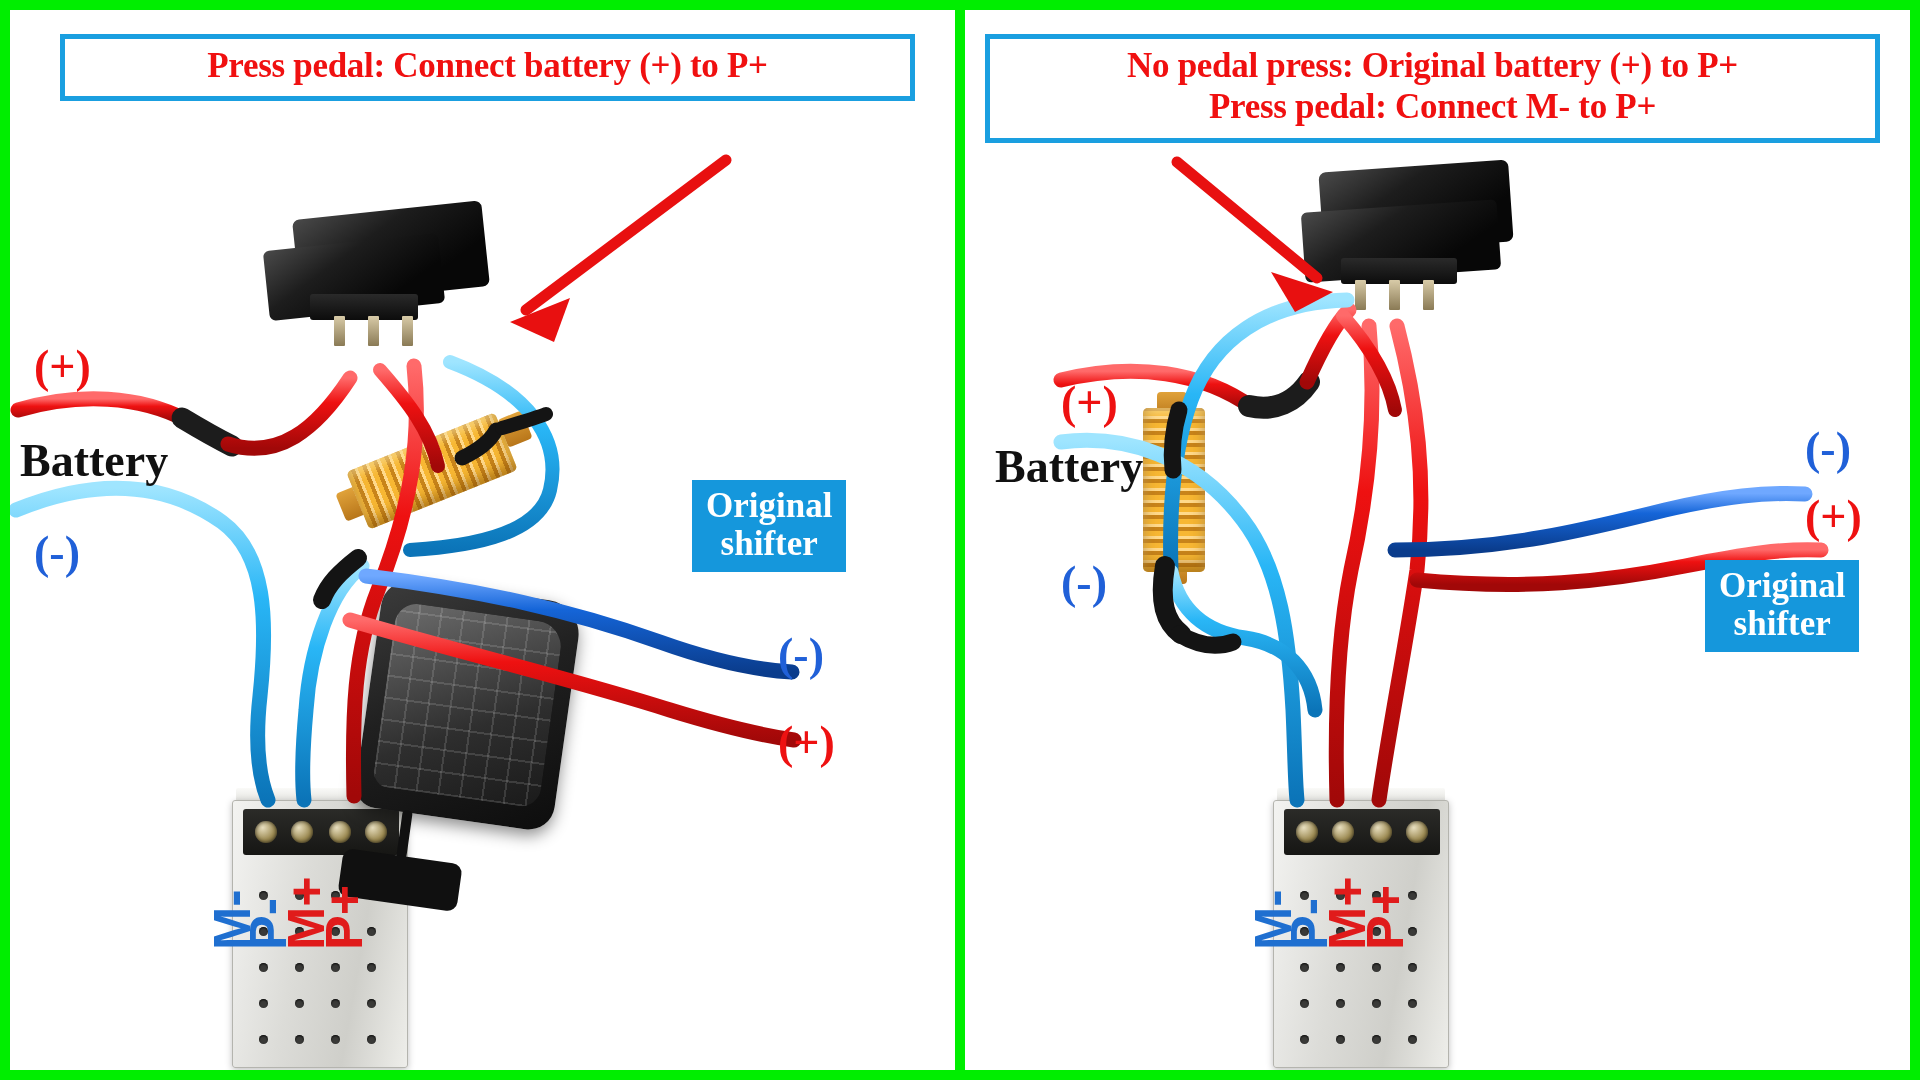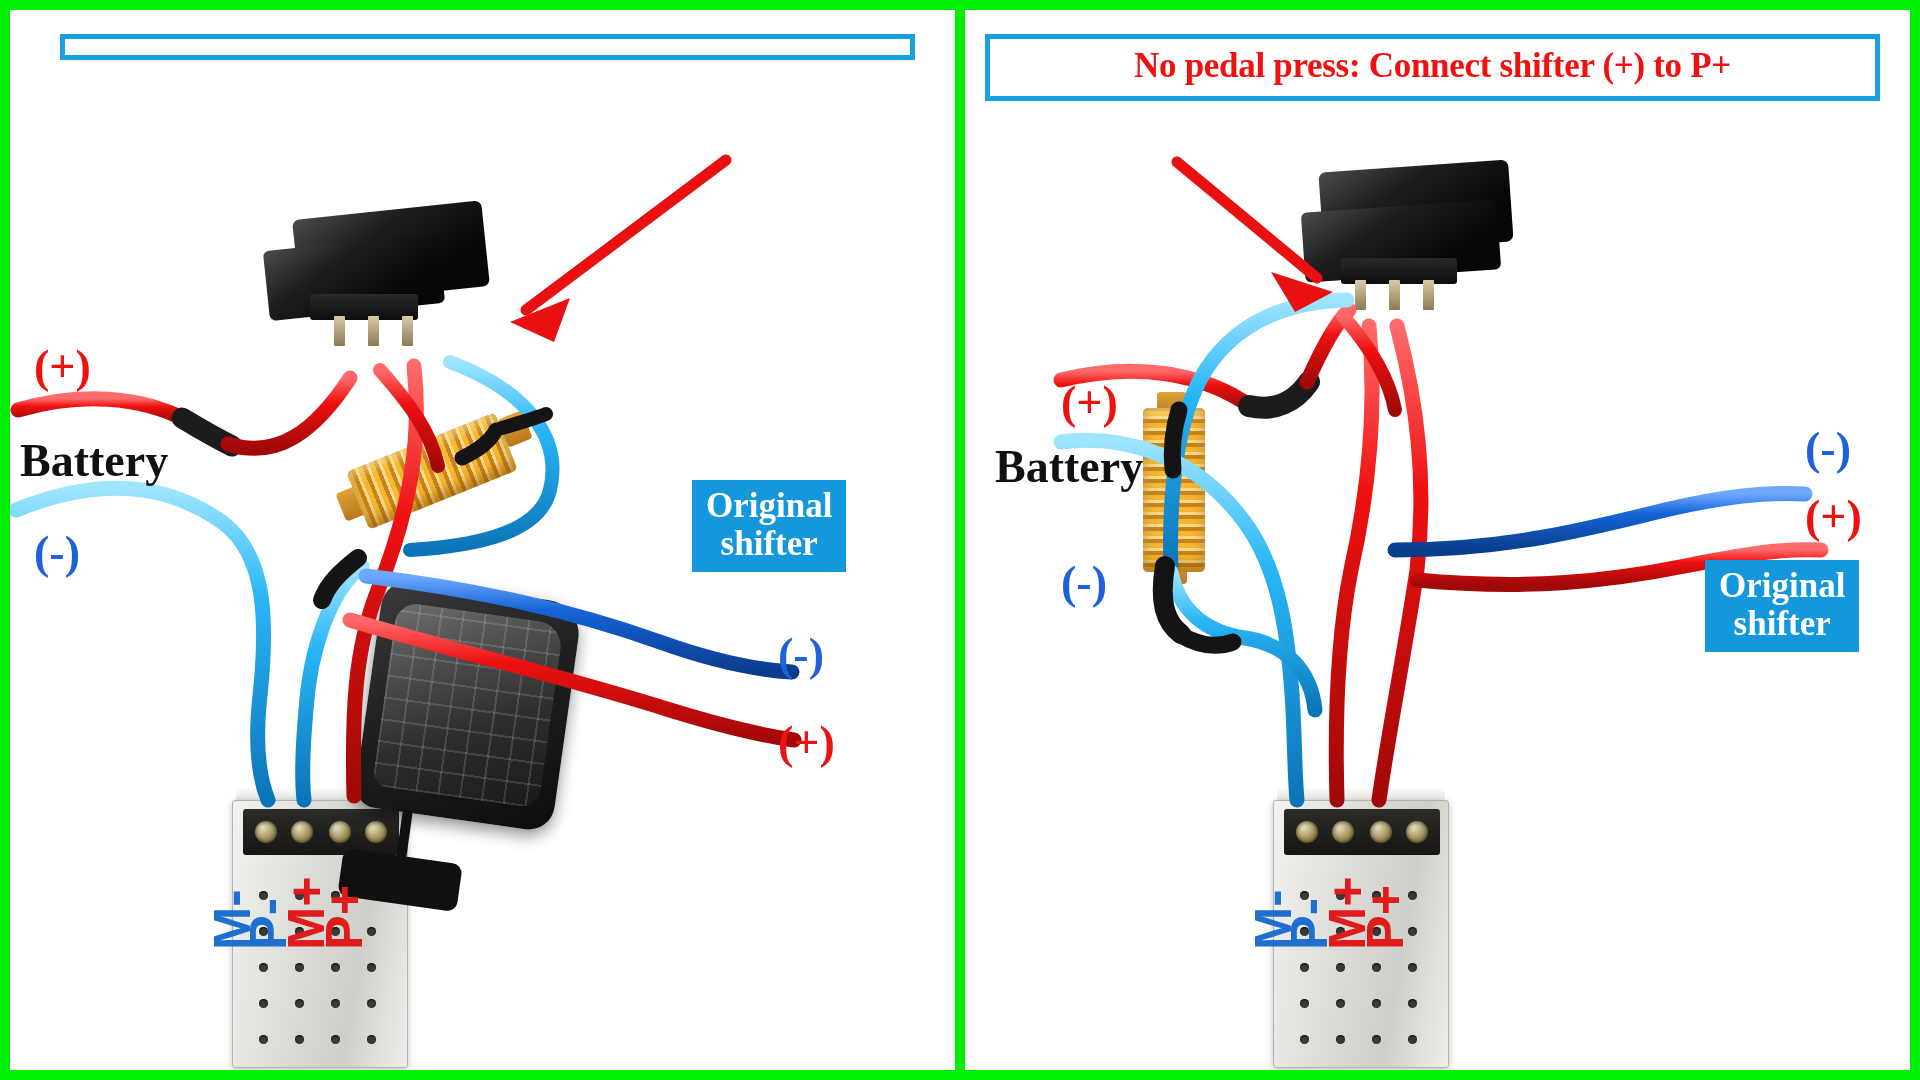--- a/index.html
+++ b/index.html
@@ -303,20 +303,21 @@
     <span class="lbl lbl-minus" style="left:24px;  top:516px;">(-)</span>
     <span class="lbl lbl-minus" style="left:768px; top:618px;">(-)</span>
     <span class="lbl lbl-plus" style="left:768px; top:706px;">(+)</span>
 
     <div class="badge" style="left:682px; top:470px;">
       <div>Original</div>
       <div>shifter</div>
     </div>
 
     <div class="instr instr-left">
+      <div class="line">Press pedal: Connect battery (+) to P+</div>
     </div>
   </div>
 
   <div class="panel panel-right">
 
     <svg class="wires" viewBox="0 0 945 1060">
       <defs>
         <linearGradient id="rred" x1="0" y1="0" x2="0" y2="1">
           <stop offset="0%" stop-color="#ff6a6a"></stop>
           <stop offset="35%" stop-color="#ee1111"></stop>
@@ -418,17 +419,18 @@
     <span class="lbl lbl-minus" style="left:96px;  top:546px;">(-)</span>
     <span class="lbl lbl-minus" style="left:840px; top:412px;">(-)</span>
     <span class="lbl lbl-plus" style="left:840px; top:480px;">(+)</span>
 
     <div class="badge" style="left:740px; top:550px;">
       <div>Original</div>
       <div>shifter</div>
     </div>
 
     <div class="instr instr-right">
-      <div class="line">No pedal press: Connect shifter (+) to P+</div>
+      <div class="line">No pedal press: Original battery (+) to P+</div>
+      <div class="line">Press pedal: Connect M- to P+</div>
     </div>
   </div>
 
 </div>
 
 </body></html>

